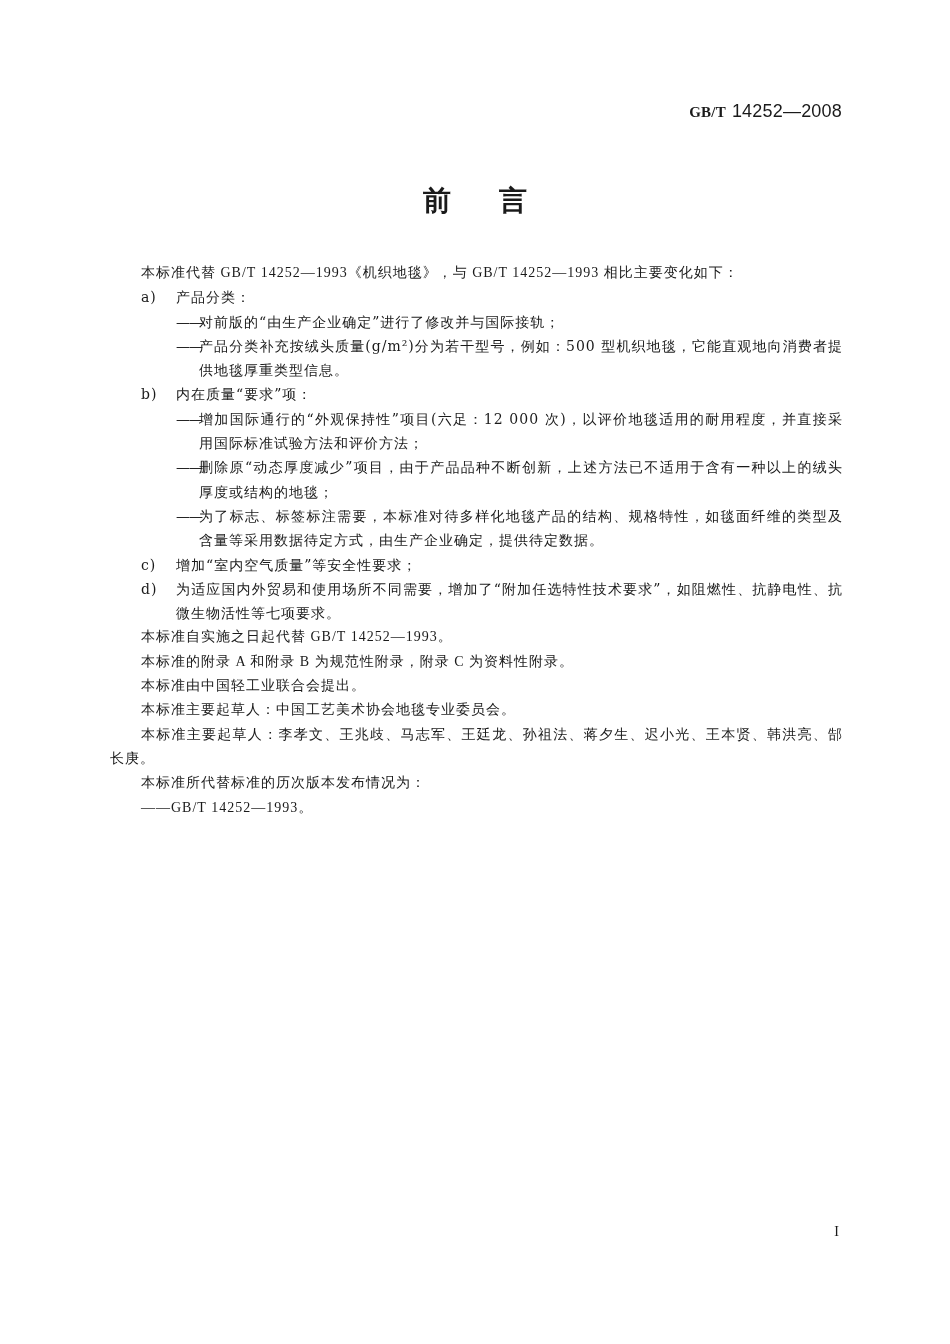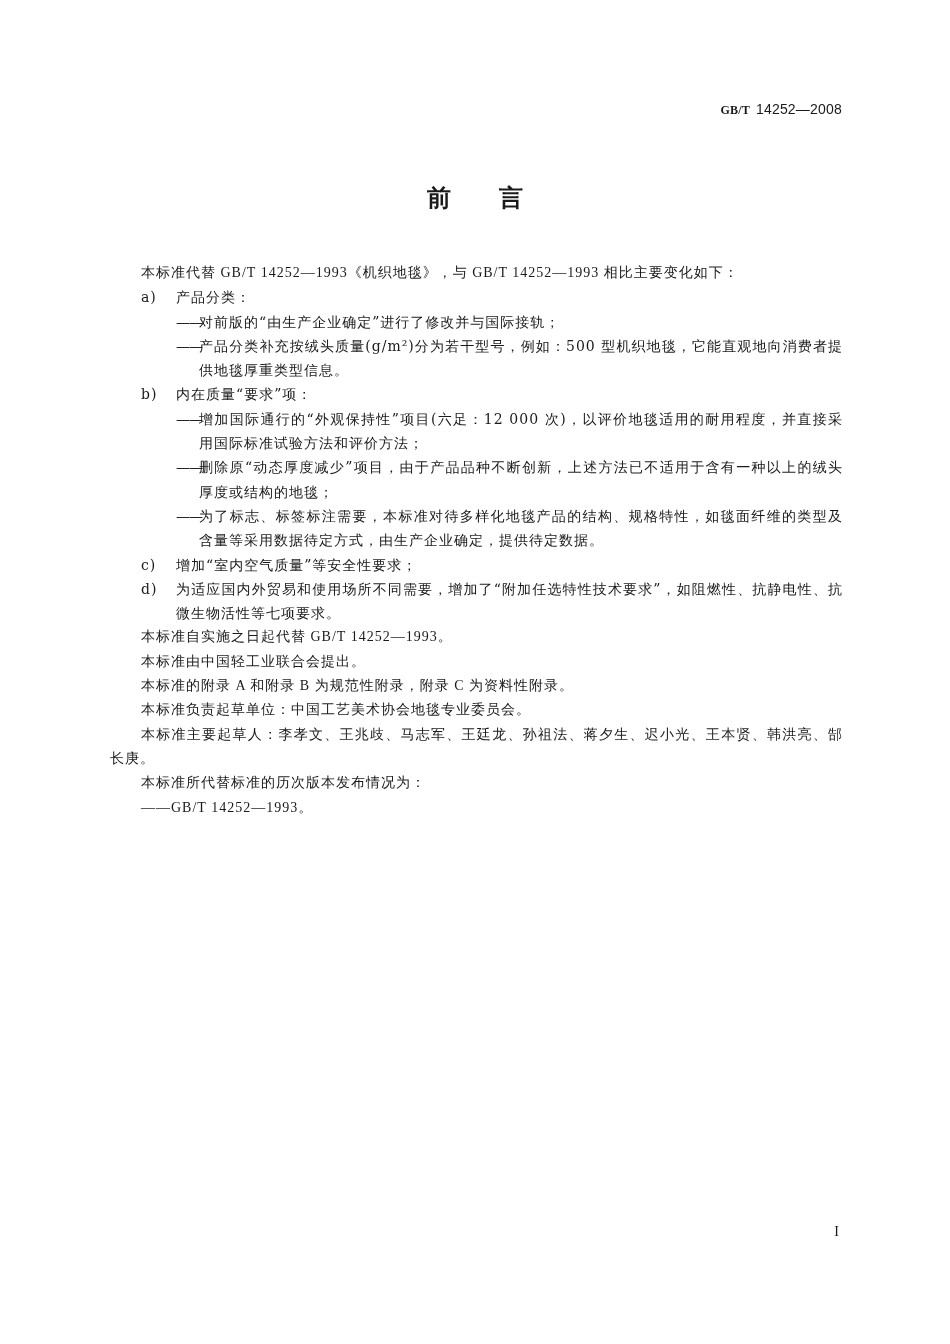--- a/index.html
+++ b/index.html
@@ -18,35 +18,35 @@
     .header-code {
       position: absolute;
       top: 101px;
       right: 108px;
       font-size: 14px;
       letter-spacing: 0.2px;
     }
     .header-code .std {
       font-family: "Liberation Serif", serif;
       font-weight: bold;
-      font-size: 12px;
+      font-size: 15px;
     }
     .header-code .num {
       font-family: "Liberation Sans", sans-serif;
-      font-size: 14px;
+      font-size: 18px;
       margin-left: 6px;
     }
     .title {
       position: absolute;
       top: 182px;
       left: 0;
       width: 950px;
       text-align: center;
       font-family: "DejaVu Sans", sans-serif;
-      font-size: 24px;
+      font-size: 28px;
       font-weight: bold;
       letter-spacing: 0;
     }
     .title span { display: inline-block; }
     .title .gap { width: 48px; }
     .content {
       position: absolute;
       top: 261px;
       left: 110px;
       width: 733px;
@@ -131,21 +131,21 @@
   </div>
 
   <div>
     <p class="item" style="text-align: justify;">
       <span class="marker">d)</span>
       <span>为适应国内外贸易和使用场所不同需要，增加了“附加任选特性技术要求”，如阻燃性、抗静电性、抗微生物活性等七项要求。</span>
     </p>
   </div>
 
   <p class="p">本标准自实施之日起代替 GB/T 14252—1993。</p>
+  <p class="p">本标准的附录 A 和附录 B 为规范性附录，附录 C 为资料性附录。</p>
   <p class="p">本标准由中国轻工业联合会提出。</p>
-  <p class="p">本标准的附录 A 和附录 B 为规范性附录，附录 C 为资料性附录。</p>
-  <p class="p">本标准负责起草单位：中国工艺美术协会地毯专业委员会。</p>
+  <p class="p">本标准主要起草人：中国工艺美术协会地毯专业委员会。</p>
   <p class="p">本标准主要起草人：李孝文、王兆歧、马志军、王廷龙、孙祖法、蒋夕生、迟小光、王本贤、韩洪亮、郜长庚。</p>
   <p class="p">本标准所代替标准的历次版本发布情况为：</p>
   <p class="p"><span>——</span><span>GB/T 14252—1993。</span></p>
 </div>
 
 <div class="page-num">I</div>
 
 </body></html>

